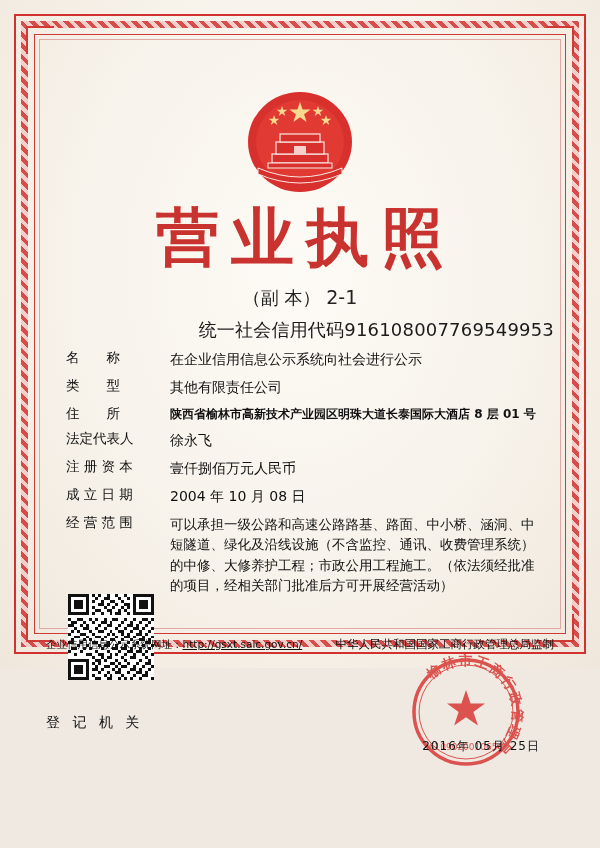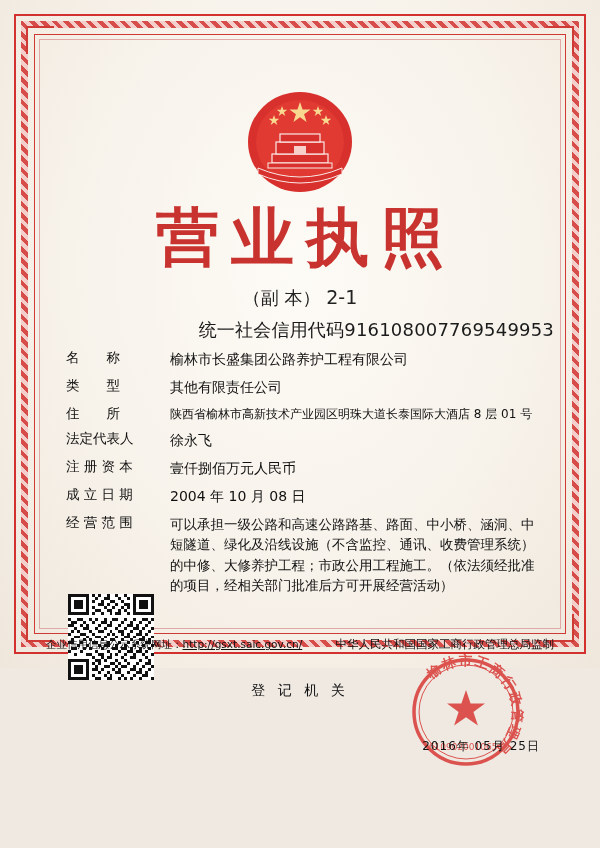--- a/index.html
+++ b/index.html
@@ -97,22 +97,22 @@
 
   
   .qr{
     position:absolute;left:22px;top:548px;
     width:86px;height:86px;
     background:#fff;
   }
   .qr svg{display:block;}
 
   .reg-auth{
-    position:absolute;left:0;right:0;top:636px;
-    text-align:center;font-size:14px;color:#111;letter-spacing:4px;
+    position:absolute;left:0;right:0;top:668px;
+    text-align:left;font-size:14px;color:#111;letter-spacing:4px;
   }
   .notice{
     position:absolute;left:20px;top:668px;width:310px;
     font-size:11.5px;line-height:1.75;color:#1a1a1a;
   }
   .date-line{
     position:absolute;right:14px;top:692px;
     font-size:12px;color:#111;letter-spacing:1px;
   }
   
@@ -185,29 +185,29 @@
     </div>
 
     <div class="credit-code">
       <span>统一社会信用代码</span><span>916108007769549953</span>
     </div>
 
     <table class="fields">
       <tbody>
         <tr>
           <td class="label">名　　称</td>
-          <td class="value big">榆林市长盛集团公路养护工程有限公司</td>
+          <td class="value big">在企业信用信息公示系统向社会进行公示</td>
         </tr>
         <tr>
           <td class="label">类　　型</td>
           <td class="value big">其他有限责任公司</td>
         </tr>
         <tr>
           <td class="label">住　　所</td>
-          <td class="value" style="font-size:12px;">陕西省榆林市高新技术产业园区明珠大道长泰国际大酒店 8 层 01 号</td>
+          <td class="value" style="font-size:12px;font-weight:bold;">陕西省榆林市高新技术产业园区明珠大道长泰国际大酒店 8 层 01 号</td>
         </tr>
         <tr>
           <td class="label">法定代表人</td>
           <td class="value big">徐永飞</td>
         </tr>
         <tr>
           <td class="label">注 册 资 本</td>
           <td class="value big">壹仟捌佰万元人民币</td>
         </tr>
         <tr>

